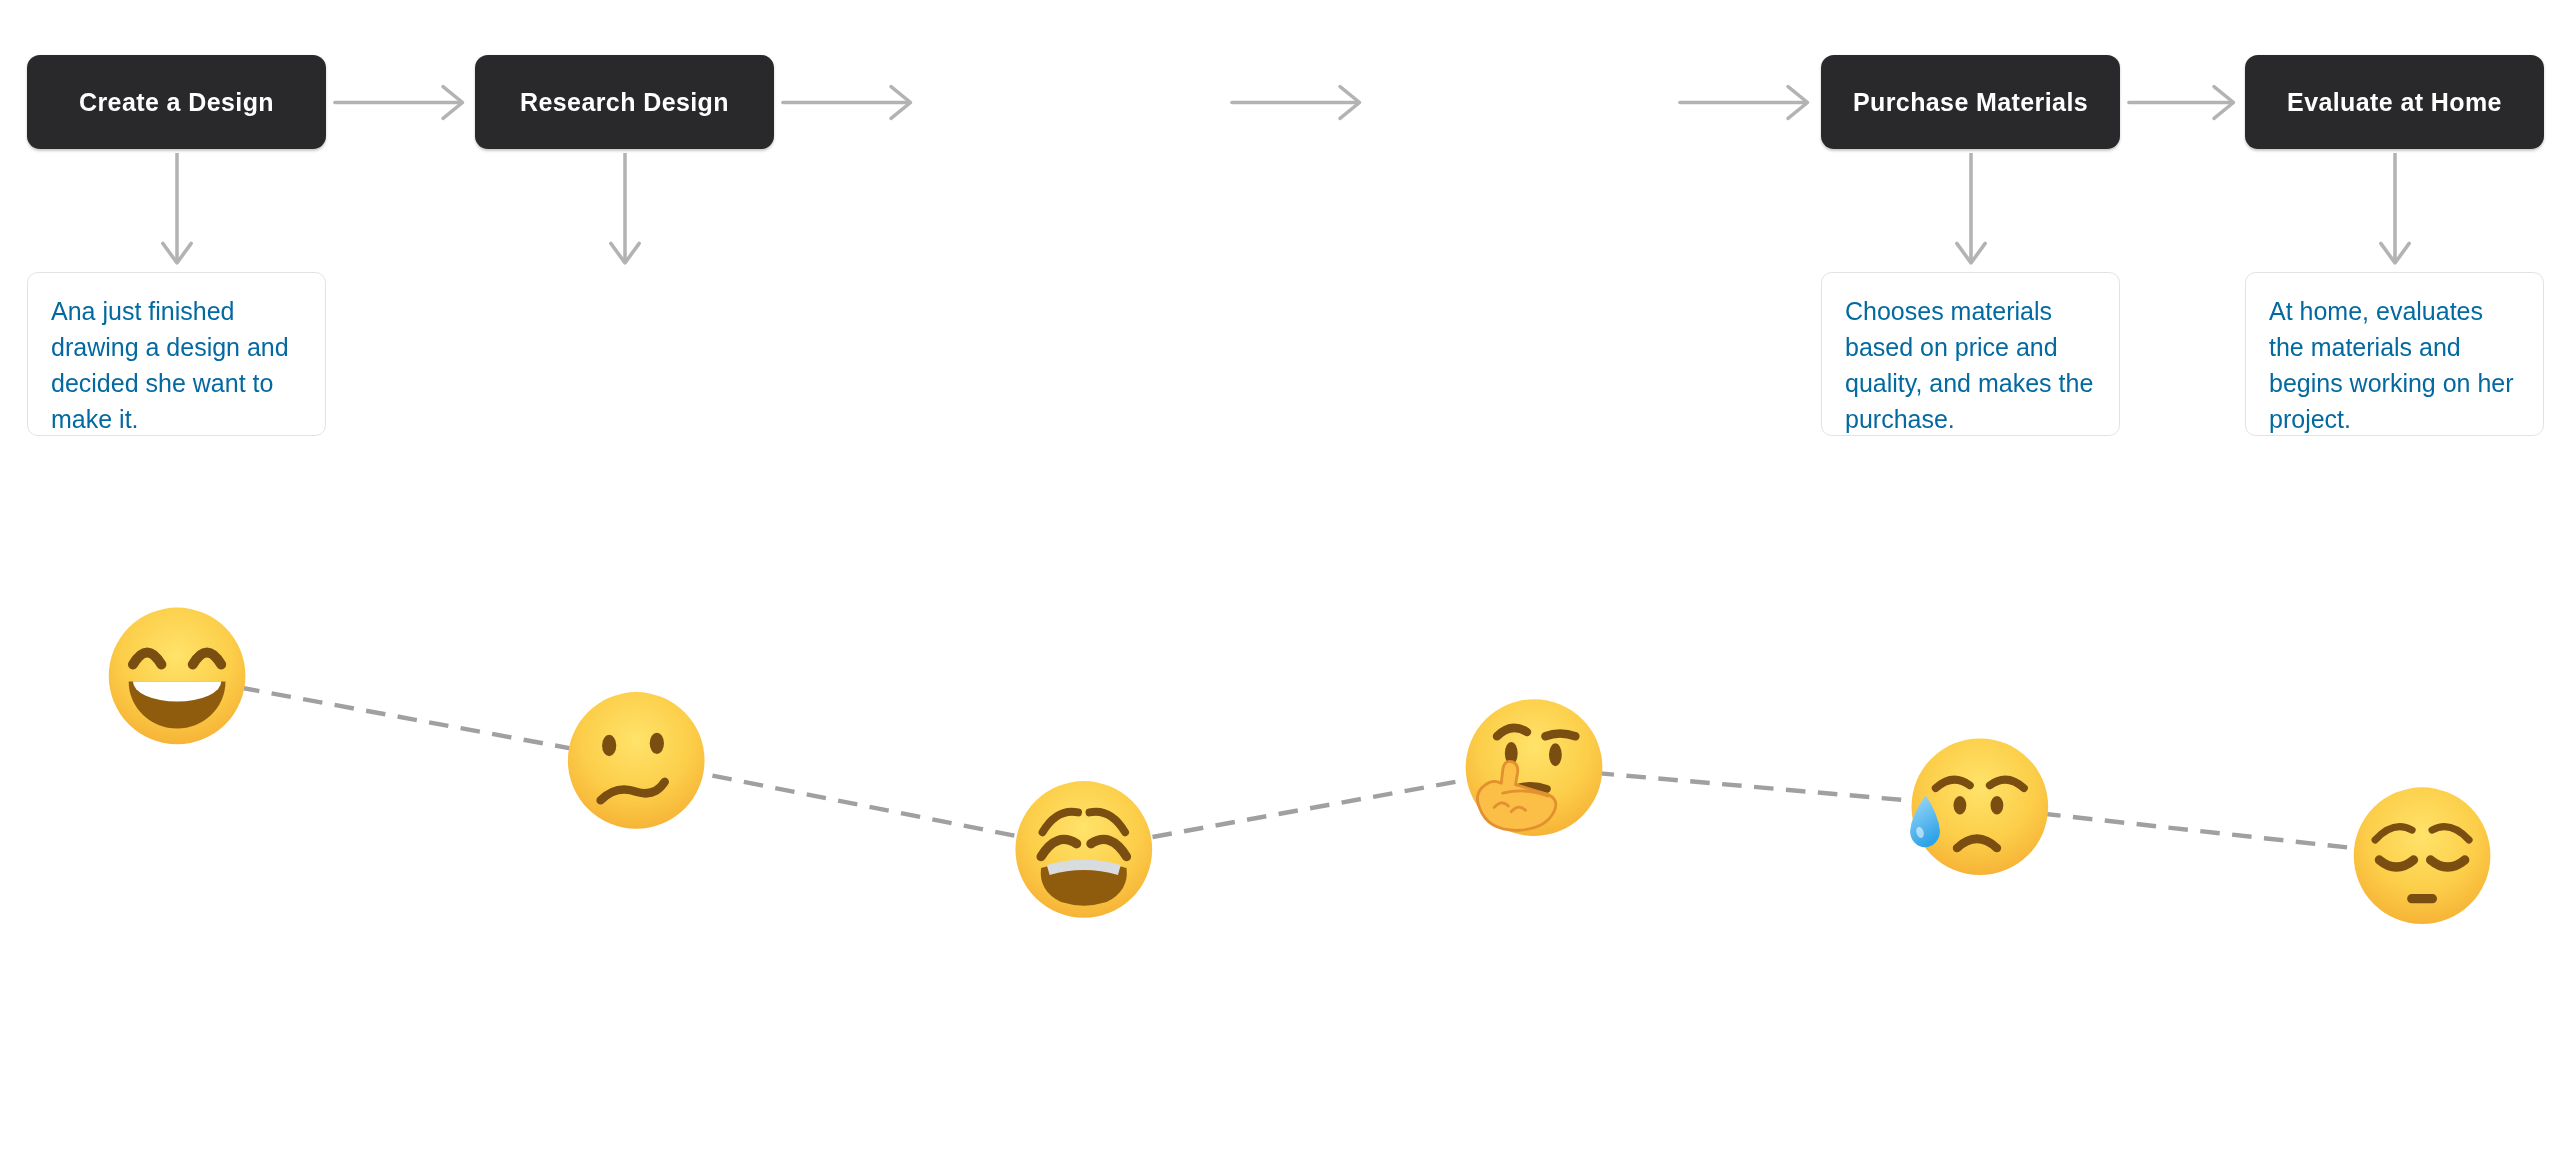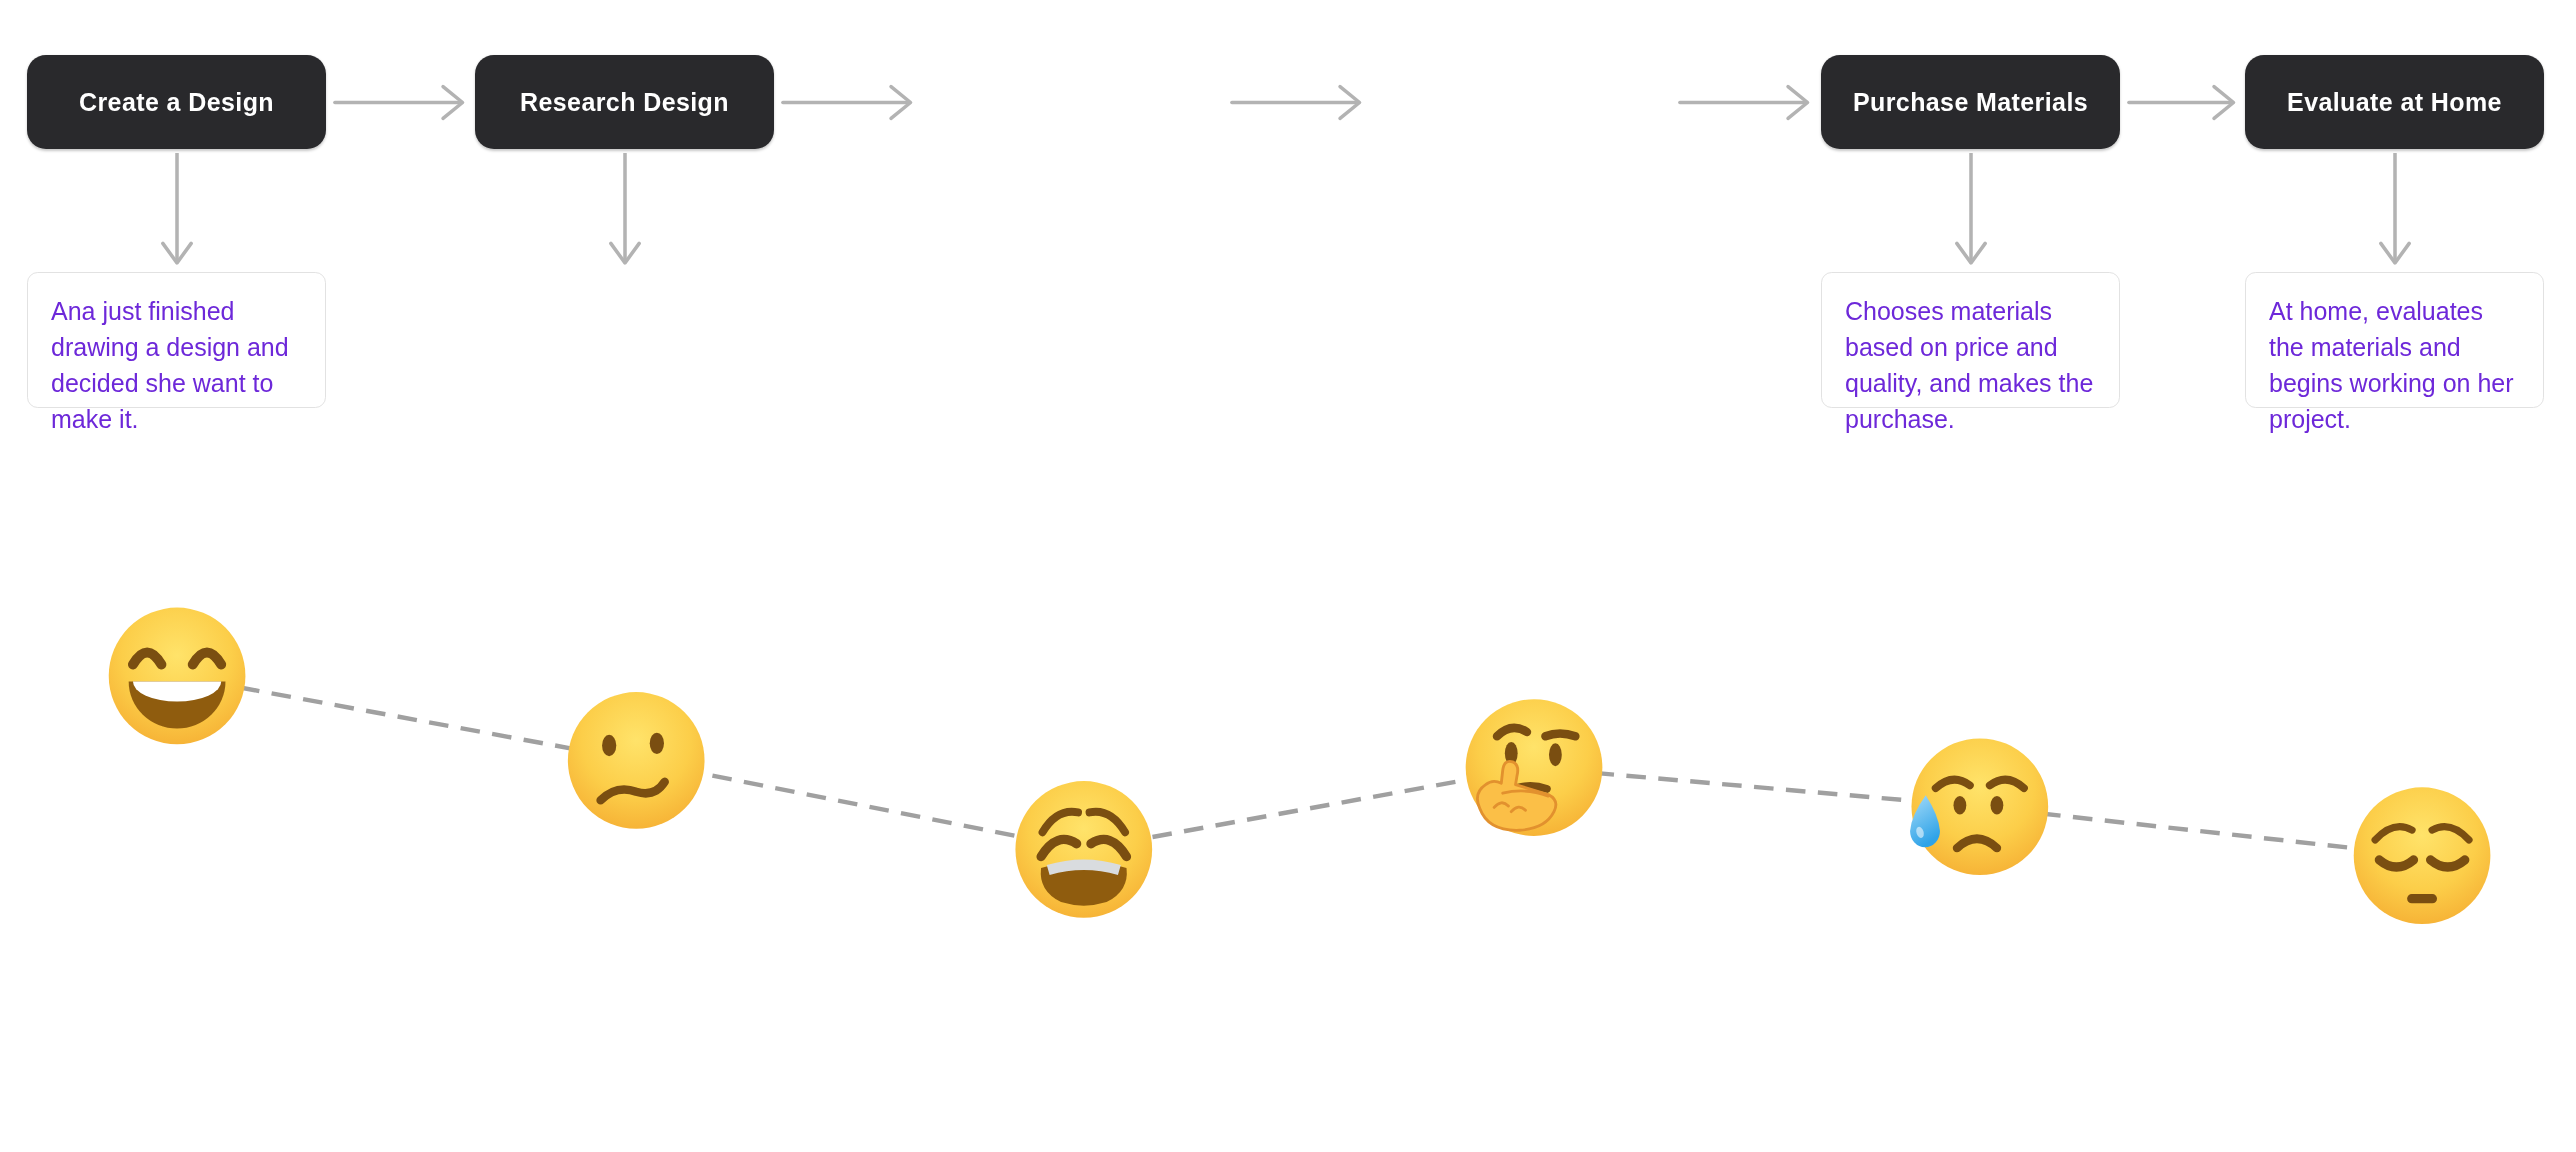--- a/index.html
+++ b/index.html
@@ -1,29 +1,29 @@
 <!DOCTYPE html>
 <html style="font-size:14.2px"><head>
 <meta charset="utf-8">
 <style>
   html,body{margin:0;padding:0;background:#ffffff;}
   body{font-family:"Liberation Sans","DejaVu Sans",sans-serif;}
   .canvas{position:relative;width:2576px;height:1152px;background:#ffffff;border-radius:25px;overflow:hidden;}
   .step-col{position:absolute;top:0;width:299px;height:498px;}
   .title-box{
     position:absolute;top:55px;left:0;right:0;height:94px;
-    background:#29292c;border-radius:19px;
+    background:#29292c;border-radius:13px;
     display:flex;align-items:center;justify-content:center;
     color:#ffffff;font-size:25px;font-weight:700;letter-spacing:0.4px;text-align:center;
     box-shadow:0 1.8px 2.7px rgba(0,0,0,.22);
   }
   .desc-box{
-    position:absolute;top:272px;left:0;right:0;height:136px;box-sizing:border-box;
+    position:absolute;top:272px;left:0;right:0;height:164px;box-sizing:border-box;
     background:#ffffff;border:1.8px solid #e2e2e2;border-radius:10.7px;
-    padding:19.6px 23px;color:#6d28d9;font-size:25px;line-height:36px;font-weight:400;
+    padding:19.6px 23px;color:#0369a1;font-size:25px;line-height:36px;font-weight:400;
   }
   .v-arrow{position:absolute;top:153px;left:50%;transform:translateX(-50%);}
   .h-arrow{position:absolute;top:83px;}
   .arrow-stroke{stroke:#b3b3b3;stroke-width:4;fill:none;stroke-linecap:round;stroke-linejoin:round;}
   .emotion-svg{position:absolute;left:0;top:569px;}
   .face-stroke{stroke:#7a4e11;fill:none;stroke-linecap:round;stroke-linejoin:round;}
 </style>
 </head>
 <body>
 

